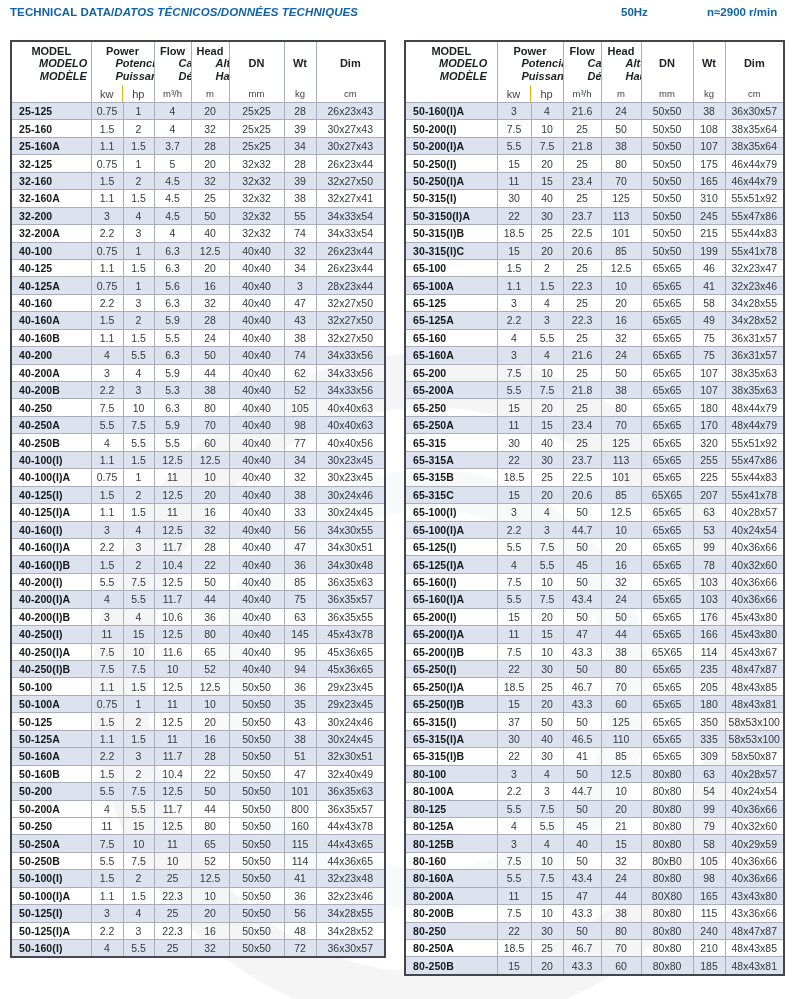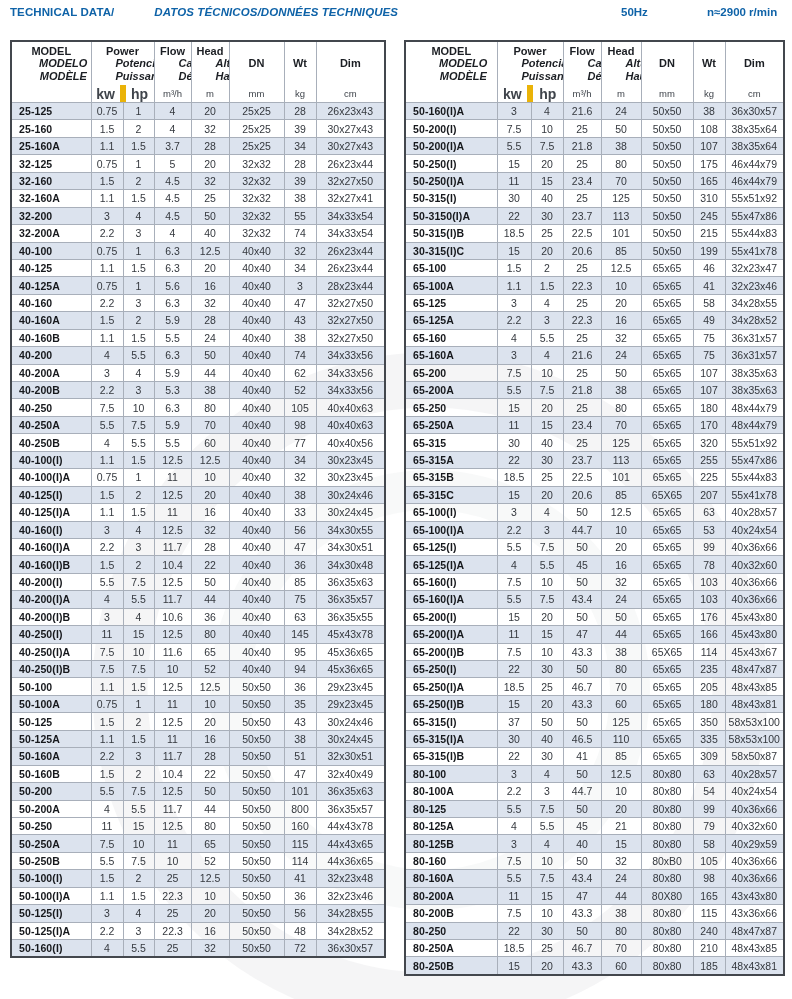--- a/index.html
+++ b/index.html
@@ -7,21 +7,21 @@
     width:792px;height:999px;position:relative;overflow:hidden;
     background:#ffffff;
     font-family:"Liberation Sans", sans-serif;
   }
   
   .page-title{
     position:absolute;left:10px;top:6px;
     font-size:11.5px;font-weight:bold;color:#0f63a8;letter-spacing:.1px;
     white-space:nowrap;
   }
-  .page-title .intl{font-style:italic;padding-left:40px;}
+  .page-title .intl{font-style:italic;}
   .freq-label{
     position:absolute;left:621px;top:6px;
     font-size:11.5px;font-weight:bold;color:#0f63a8;
   }
   .speed-label{
     position:absolute;left:707px;top:6px;
     font-size:11.5px;font-weight:bold;color:#0f63a8;white-space:nowrap;
   }
   
   .watermark{position:absolute;left:0;top:0;z-index:0;pointer-events:none;}
@@ -48,23 +48,23 @@
     font-size:11px;font-weight:bold;color:#1b1e23;line-height:12.5px;
   }
   .hlabel .it{font-style:italic;padding-left:24px;}
   .hunit-row{
     height:17px;display:flex;align-items:center;justify-content:center;
     font-size:9.5px;font-weight:normal;color:#3f444b;
   }
   .hunit-split{height:17px;display:flex;align-items:stretch;}
   .hunit-split span{
     flex:1;display:flex;align-items:center;justify-content:center;
-    font-size:14px;font-weight:bold;color:#3f444b;
+    font-size:11px;font-weight:normal;color:#3f444b;
   }
-  .hunit-split span.second{border-left:6px solid #eab308;}
+  .hunit-split span.second{border-left:1px solid #eab308;}
   
   .tbl td{font-size:10.5px;color:#34383e;height:16.45px;}
   .tbl td.model{
     text-align:left;padding-left:7px;
     font-weight:bold;color:#16181c;letter-spacing:.1px;
   }
   .tbl tr.stripe td{background:#dce3ee;}
 </style>
 </head>
 <body>

